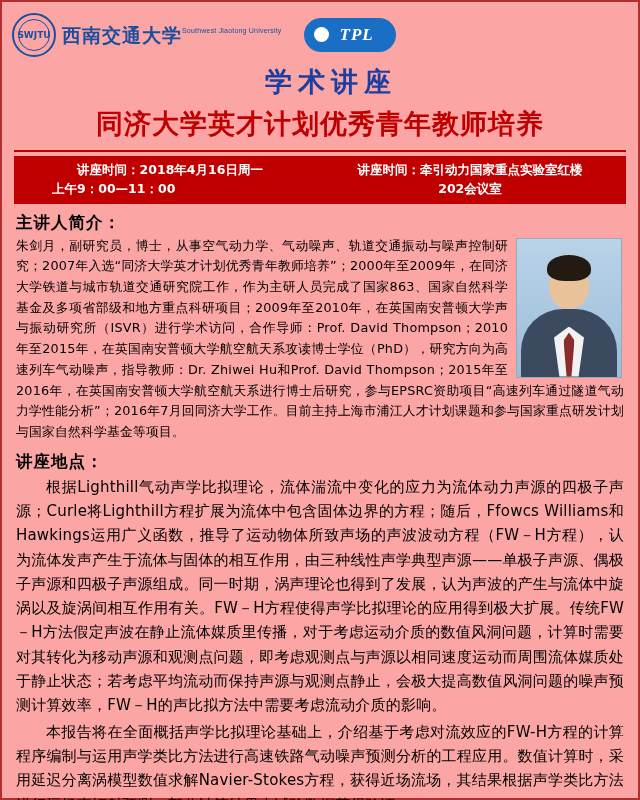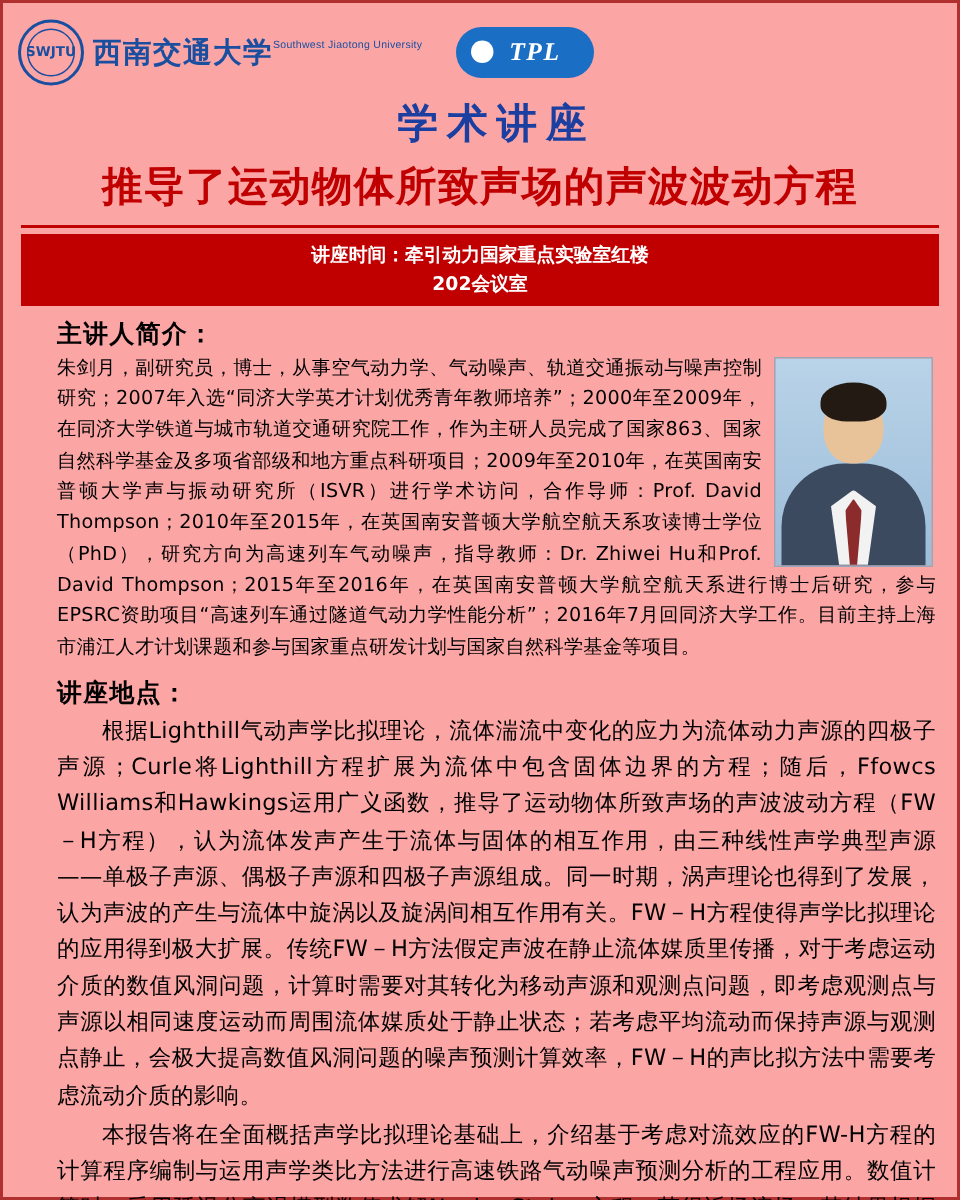--- a/index.html
+++ b/index.html
@@ -150,21 +150,20 @@
     text-align: center;
     line-height: 1.5;
   }
   .info-col .l1 { display: block; }
   .info-col .l2 { display: block; }
   .info-col.left .l1 { text-align: center; }
   .info-col.left .l2 { text-align: left; padding-left: 32px; }
   
   .section {
     padding: 4px 14px 0 14px;
-    margin-left: 22px;
   }
   .section-title {
     font-family: "DejaVu Sans", sans-serif;
     font-size: 16.5px;
     font-weight: bold;
     color: #000000;
     margin: 4px 0 2px 0;
     letter-spacing: 1px;
   }
   .speaker-block {
@@ -266,24 +265,28 @@
         <div class="swjtu-cn">西南交通大学</div>
         <div class="swjtu-en">Southwest Jiaotong University</div>
       </div>
     </div>
     <div class="tpl-logo">
       <span class="tpl-text">TPL</span>
     </div>
   </div>
 
   <div class="headline-cn">学术讲座</div>
-  <div class="main-title">推导了运动物体所致声场的声波波动方程</div>
+  <div class="main-title">同济大学英才计划优秀青年教师培养</div>
   <div class="rule"></div>
 
   <div class="info-band">
+    <div class="info-col left">
+      <span class="l1">讲座时间：2018年4月16日周一</span>
+      <span class="l2">上午9：00—11：00</span>
+    </div>
     <div class="info-col">
       <span class="l1">讲座时间：牵引动力国家重点实验室红楼</span>
       <span class="l2">202会议室</span>
     </div>
   </div>
 
   <div class="section">
     <div class="section-title">主讲人简介：</div>
     <div class="speaker-block">
       <div class="photo">

